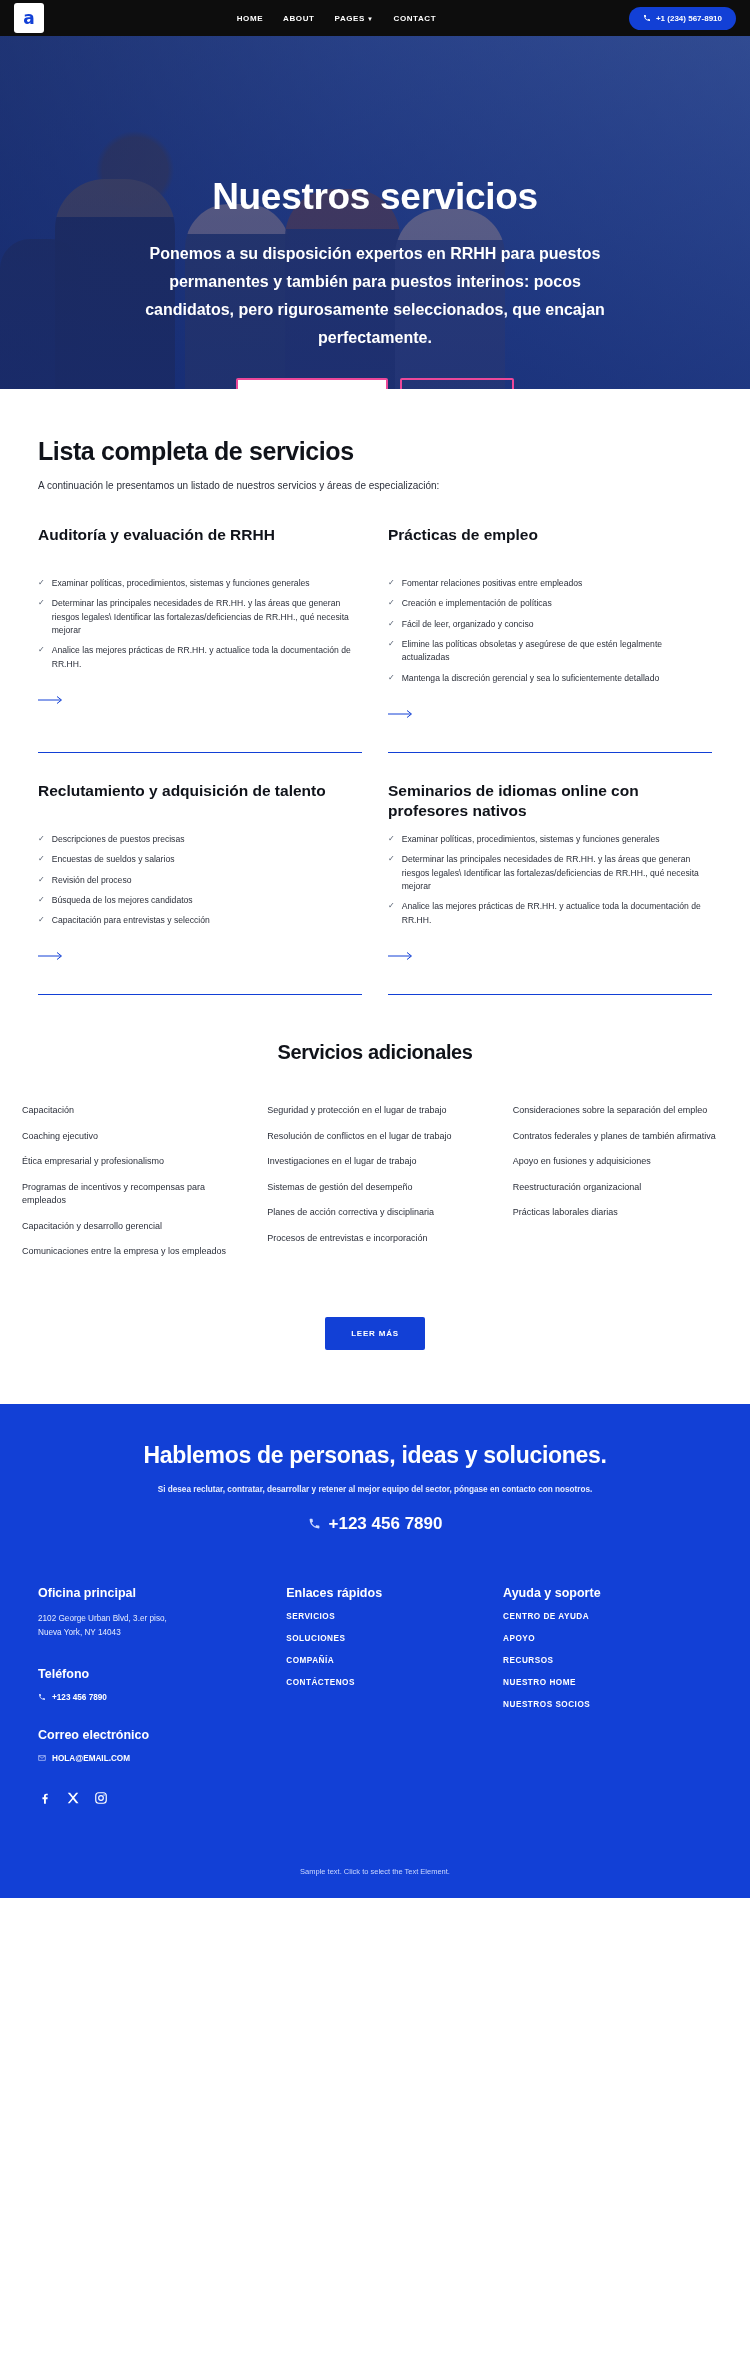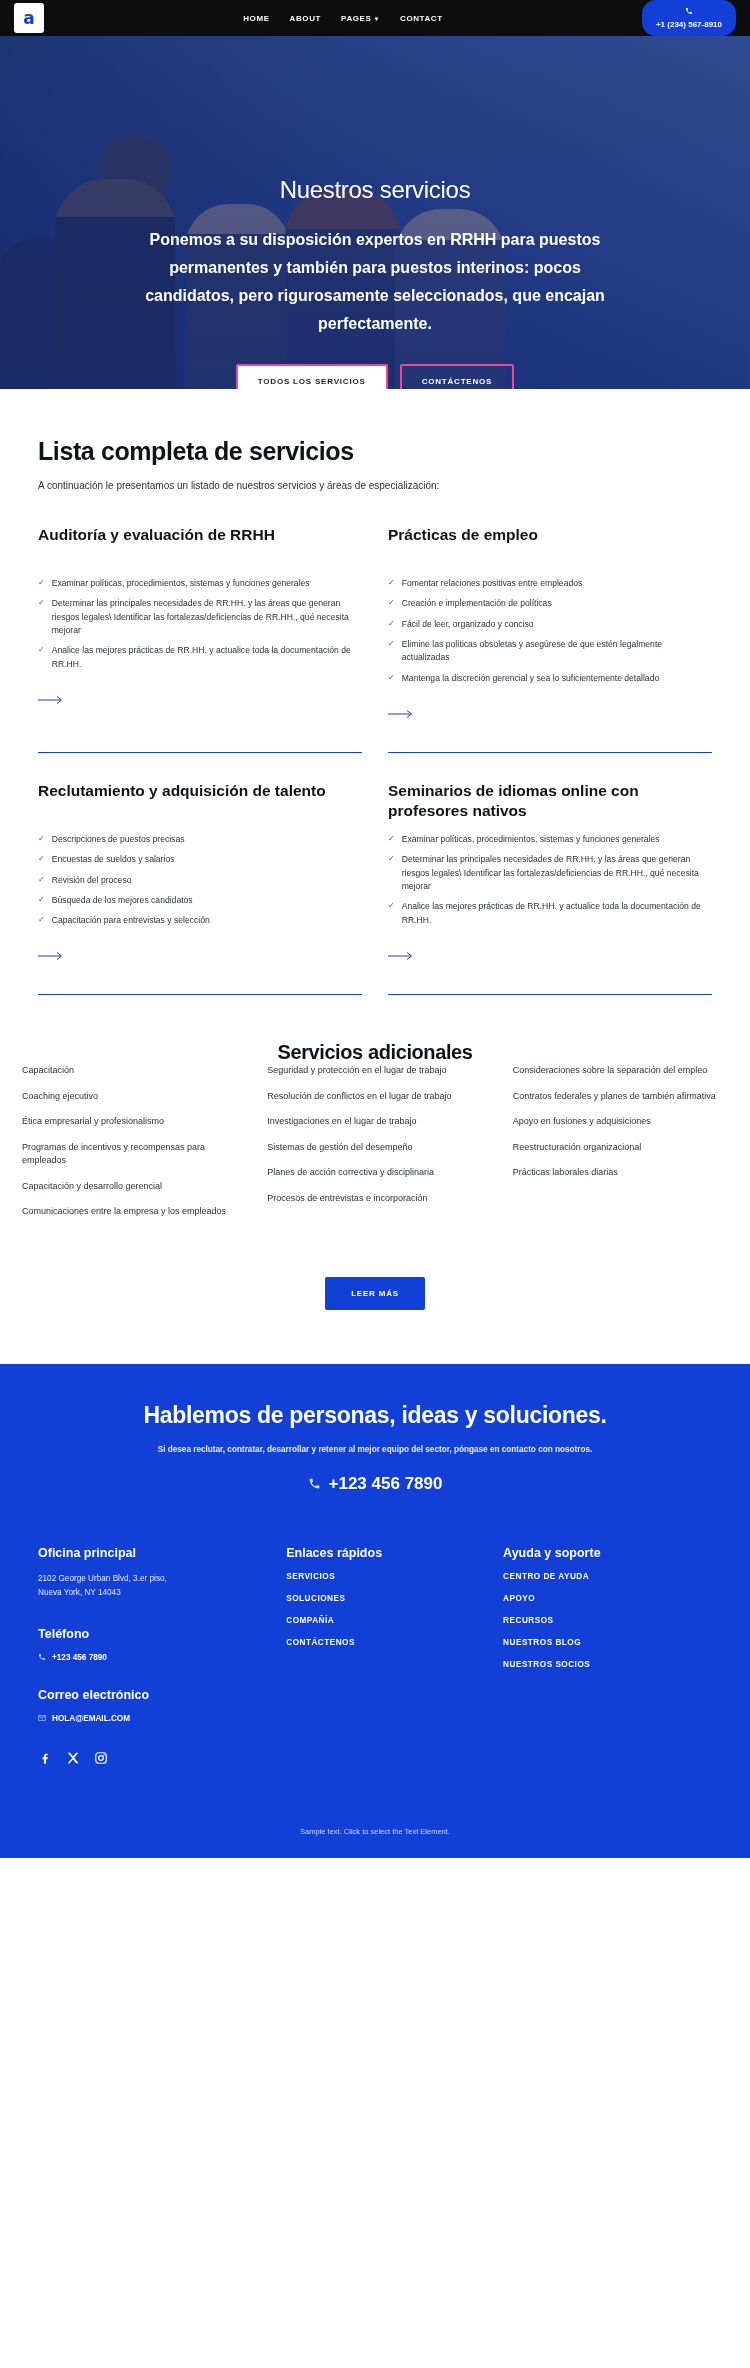--- a/index.html
+++ b/index.html
@@ -51,21 +51,20 @@
     color: #fff;
     border-radius: 14px;
     font-size: 8px;
     font-weight: 700;
     padding: 7px 14px;
     display: flex;
     align-items: center;
     gap: 5px;
     border: none;
     cursor: pointer;
-    flex-direction: column;
   }
   .phone-btn svg { width: 8px; height: 8px; fill: #fff; }
 
   
   .hero {
     position: relative;
     height: 353px;
     overflow: hidden;
     background: #25407f;
   }
@@ -93,22 +92,22 @@
     background: linear-gradient(180deg, rgba(18,40,120,.55) 0%, rgba(18,40,120,.62) 55%, rgba(18,40,120,.7) 100%);
   }
   .hero-content {
     position: relative;
     z-index: 2;
     text-align: center;
     color: #fff;
     padding-top: 140px;
   }
   .hero-title {
-    font-size: 24px;
-    font-weight: 400;
+    font-size: 37px;
+    font-weight: 700;
     letter-spacing: -0.3px;
     margin-bottom: 22px;
   }
   .hero-sub {
     font-size: 16px;
     font-weight: 700;
     line-height: 1.75;
     width: 470px;
     margin: 0 auto 26px;
   }
@@ -195,20 +194,21 @@
   
   .additional {
     text-align: center;
     padding-top: 46px;
   }
   .additional .h2 { font-size: 20px; }
   .grid3 {
     display: grid;
     grid-template-columns: 1fr 1fr 1fr;
     column-gap: 30px;
+    margin-top: 40px;
     text-align: left;
     padding: 0 22px;
   }
   .grid3 ul { list-style: none; }
   .grid3 li {
     font-size: 9px;
     color: #2b2f3a;
     line-height: 1.5;
     margin-bottom: 12px;
   }
@@ -569,20 +569,20 @@
         <li>CONTÁCTENOS</li>
       </ul>
     </div>
 
     <div>
       <div class="f-h">Ayuda y soporte</div>
       <ul class="f-links">
         <li>CENTRO DE AYUDA</li>
         <li>APOYO</li>
         <li>RECURSOS</li>
-        <li>NUESTROS BLOG</li>
+        <li>NUESTRO HOME</li>
         <li>NUESTROS SOCIOS</li>
       </ul>
     </div>
   </div>
 
   <div class="foot-note">Sample text. Click to select the Text Element.</div>
 </footer>
 
 </body></html>

